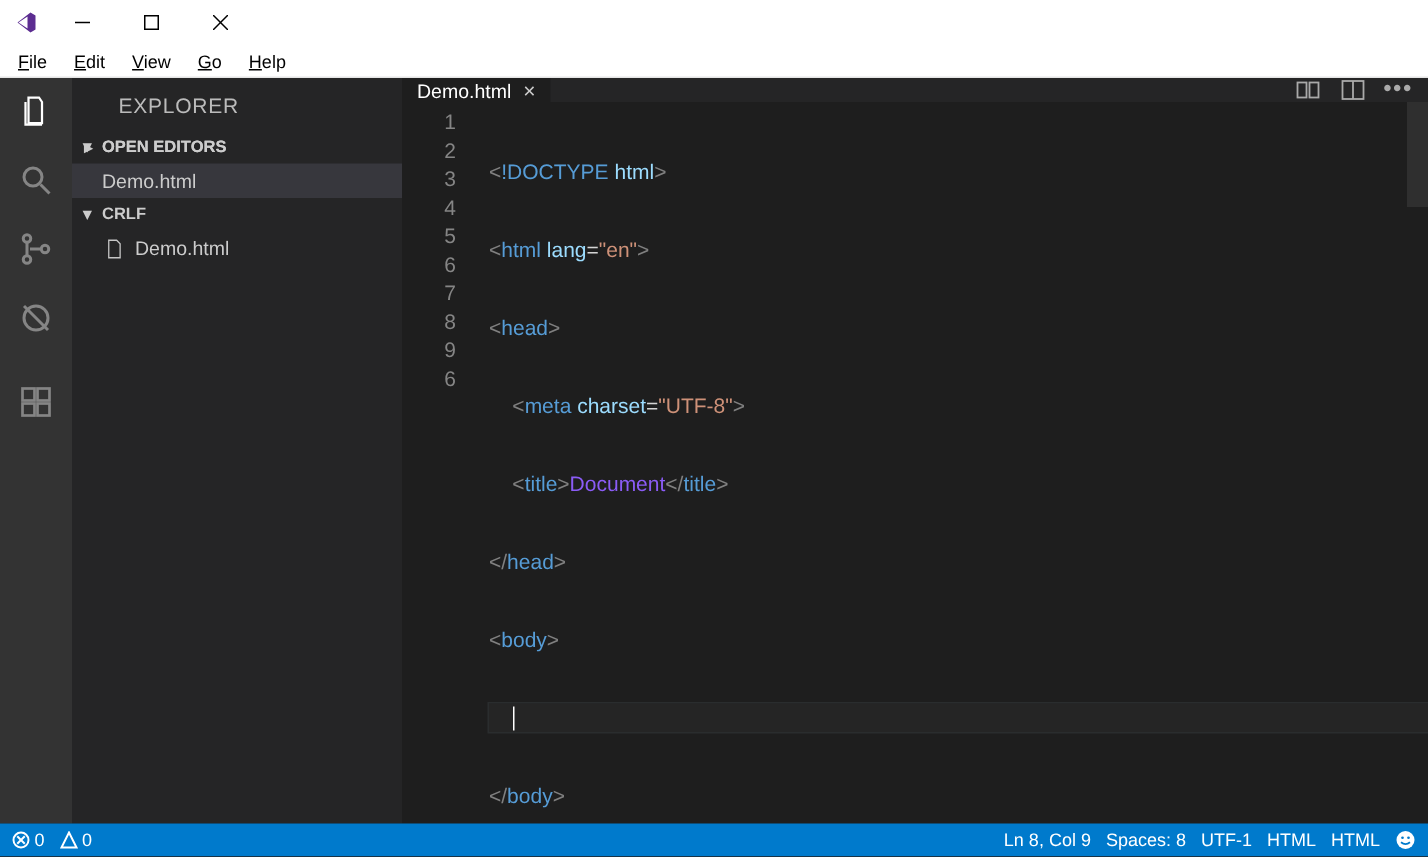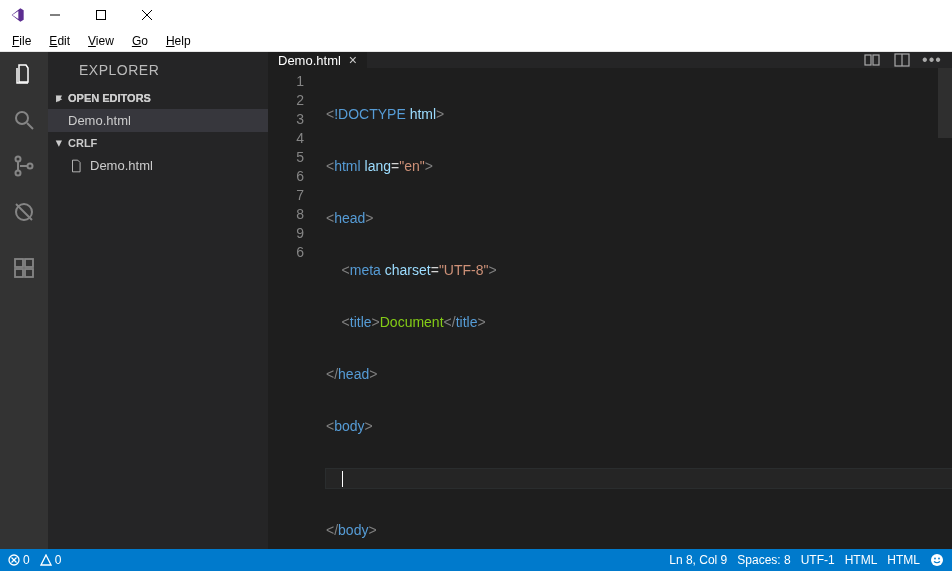--- a/index.html
+++ b/index.html
@@ -37,21 +37,21 @@
 .code .current-line { background: rgba(255,255,255,0.03); outline:1px solid #2a2d2e;}
 .code .ibeam { display:inline-block; width:1px; height:16px; border-left:1px solid #fff; vertical-align:middle;}
 .minimap-scroll { position:absolute; right:0; top:0; width:14px; height:100%; }
 .minimap-scroll .thumb{ position:absolute; right:0; top:0; width:14px; height:70px; background:rgba(255,255,255,0.08);}
 .tok-bracket{color:#808080;}
 .tok-doctype{color:#569cd6;}
 .tok-tag{color:#569cd6;}
 .tok-attr{color:#9cdcfe;}
 .tok-op{color:#d4d4d4;}
 .tok-str{color:#ce9178;}
-.tok-text{color:#84cc16;}
+.tok-text{color:#8b5cf6;}
 .statusbar { height: 22px; background: #007acc; color: #fff; display: flex; align-items: center; font-size: 12px; padding: 0 8px; }
 .statusbar .sb-left, .statusbar .sb-right { display: flex; align-items: center; gap: 10px; }
 .statusbar .sb-spacer { flex: 1; }
 .statusbar .sb-item { display:flex; align-items:center; gap:3px;}
 </style>
 </head>
 <body>
 
 <div class="titlebar">
   <span class="vs-logo">

